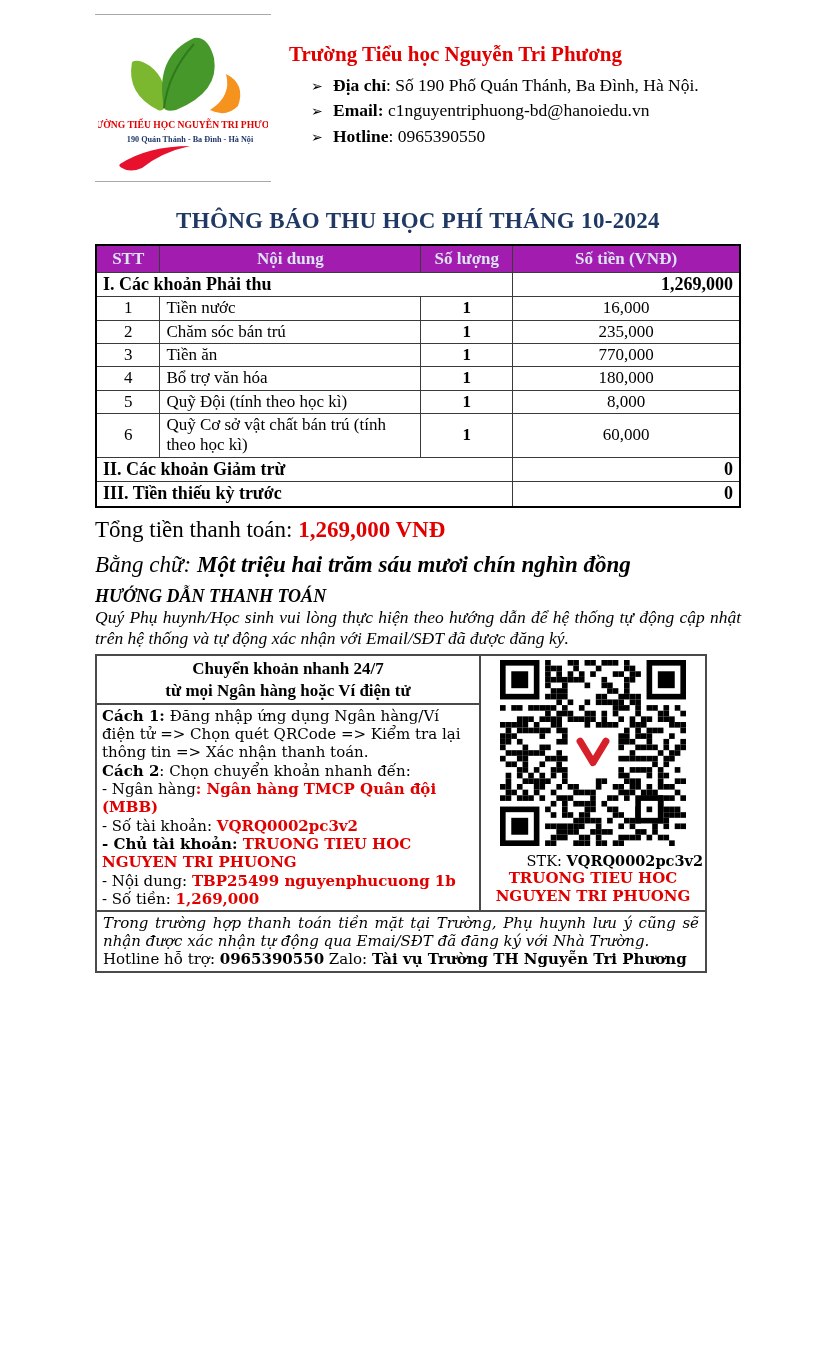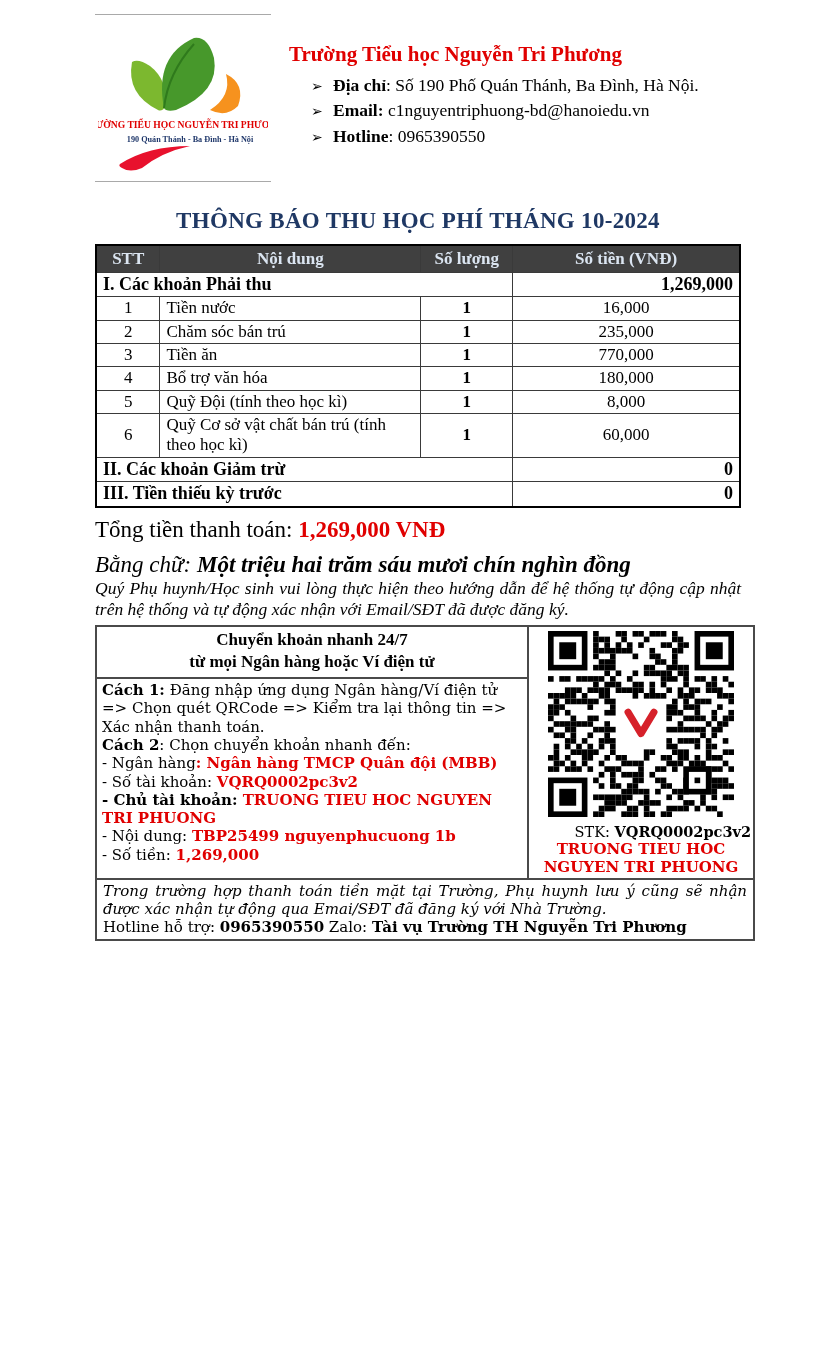--- a/index.html
+++ b/index.html
@@ -33,39 +33,39 @@
   
   .info-grid { display:grid; grid-template-columns:406px 240px; margin-top:16px; row-gap:18px; }
   .info-line { font-size:17.5px; line-height:1.2; }
   .red { color:#e00000; font-weight:bold; }
 
   
   table.fee { width:646px; border-collapse:collapse; margin-top:10px; font-size:17px; }
   table.fee, table.fee td, table.fee th { border:1px solid #3a3a3a; }
   table.fee { border:2px solid #000; }
   table.fee th {
-    background:#404040; color:#dbe5f1; font-weight:bold;
+    background:#a21caf; color:#dbe5f1; font-weight:bold;
     padding:3px 4px; font-size:17px; line-height:1.15; vertical-align:top;
   }
   table.fee td { padding:1px 6px; line-height:1.2; vertical-align:middle; }
   .col-stt { width:64px; } .col-name { width:262px; } .col-qty { width:92px; } .col-amt { width:228px; }
   .tc { text-align:center; }
   .section-label { font-weight:bold; font-size:18px; }
   .section-amt { font-weight:bold; font-size:18px; text-align:right; }
   .total-label { font-weight:bold; font-style:italic; font-size:18px; text-align:center; }
 
   
   .sum-line { font-size:23px; margin-top:9px; }
   .inwords-label { font-style:italic; }
   .inwords { font-weight:bold; font-style:italic; }
   .guide-title { font-weight:bold; font-style:italic; font-size:18px; margin-top:8px; }
   .guide-text { font-style:italic; font-size:17.5px; line-height:1.18; text-align:justify; }
 
   
-  table.paybox { width:660px; border-collapse:collapse; margin-top:6px; font-family:"DejaVu Serif", serif; }
+  table.paybox { width:612px; border-collapse:collapse; margin-top:6px; font-family:"DejaVu Serif", serif; }
   table.paybox td { border:2px solid #4a4a4a; vertical-align:top; }
   .pay-header { text-align:center; font-weight:bold; font-size:17px; line-height:1.25;
     font-family:"Liberation Serif", serif; padding:2px 4px; }
   .pay-body { font-size:15px; line-height:1.22; padding:2px 5px; }
   .pay-body .redv { color:#e00000; font-weight:bold; }
   .qr-cell { width:226px; text-align:center; padding:4px 2px 2px 2px; }
   .stk-line { font-size:14.5px; margin-top:2px;text-align:right; }
   .qr-holder { color:#e00000; font-weight:bold; font-size:15px; line-height:1.2; }
   .pay-note { padding:2px 6px; font-size:15px; }
   .note-italic { font-style:italic; text-align:justify; line-height:1.2; }
@@ -158,20 +158,21 @@
     </tr>
     <tr>
       <td colspan="3" class="section-label">III. Tiền thiếu kỳ trước</td>
       <td class="section-amt">0</td>
     </tr>
   </tbody>
     </table>
 
   <div class="sum-line"><span>Tổng tiền thanh toán: </span><span class="red">1,269,000 VNĐ</span></div>
   <div class="sum-line"><span class="inwords-label">Bằng chữ: </span><span class="inwords">Một triệu hai trăm sáu mươi chín nghìn đồng</span></div>
+  <div class="guide-title">HƯỚNG DẪN THANH TOÁN</div>
   <div class="guide-text">Quý Phụ huynh/Học sinh vui lòng thực hiện theo hướng dẫn để hệ thống tự động cập nhật trên hệ thống và tự động xác nhận với Email/SĐT đã được đăng ký.</div>
 
   <table class="paybox">
     <tbody>
         <tr>
       <td class="pay-header">
         <div>Chuyển khoản nhanh 24/7</div>
         <div>từ mọi Ngân hàng hoặc Ví điện tử</div>
       </td>
       <td class="qr-cell" rowspan="2">

